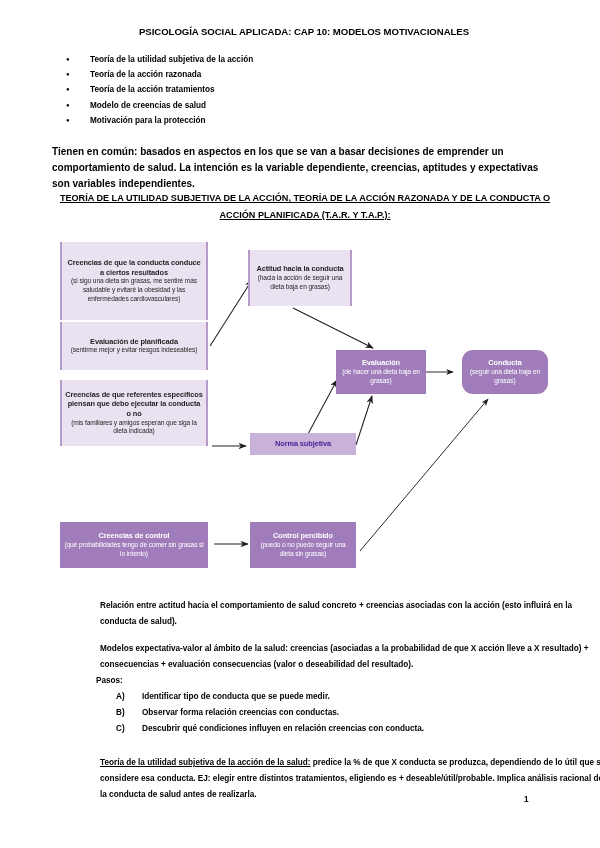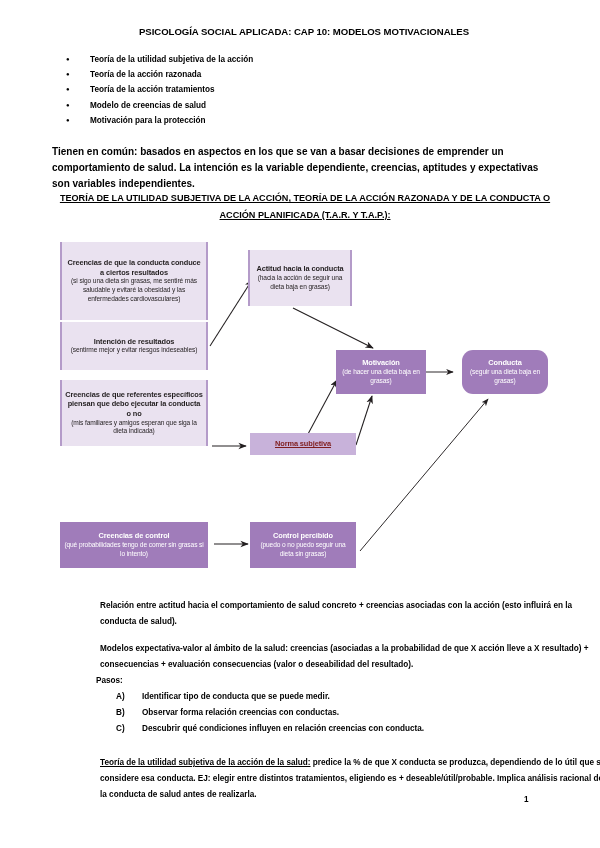--- a/index.html
+++ b/index.html
@@ -107,22 +107,21 @@
     letter-spacing: -0.1px;
   }
   .light {
     background: #eae2f0;
     color: #231f20;
     border-left: 2px solid #b49bc9;
     border-right: 2px solid #b49bc9;
   }
   .midlight {
     background: #c8b2da;
-    color: #7f1d1d;
-    text-decoration: underline;
+    color: #4c1d95;
   }
   .solid {
     background: #a07cba;
     color: #ffffff;
   }
   svg.arrows {
     position: absolute;
     left: 0; top: 0;
     width: 508px;
     height: 350px;
@@ -216,21 +215,21 @@
 
       <path d="M375,134 L403,134" stroke="#231f20" stroke-width="0.95" fill="none" marker-end="url(#ah)"></path>
     </svg>
 
     <div class="dbox light" style="left:10px; top:4px; width:148px; height:78px;">
       <div class="t1">Creencias de que la conducta conduce a ciertos resultados</div>
       <div class="t2">(si sigo una dieta sin grasas, me sentiré más saludable y evitaré la obesidad y las enfermedades cardiovasculares)</div>
     </div>
 
     <div class="dbox light" style="left:10px; top:84px; width:148px; height:48px;">
-      <div class="t1">Intención de resultados</div>
+      <div class="t1">Evaluación de planificada</div>
       <div class="t2">(sentirme mejor y evitar riesgos indeseables)</div>
     </div>
 
     <div class="dbox light" style="left:10px; top:142px; width:148px; height:66px;">
       <div class="t1">Creencias de que referentes específicos piensan que debo ejecutar la conducta o no</div>
       <div class="t2">(mis familiares y amigos esperan que siga la dieta indicada)</div>
     </div>
 
 
     <div class="dbox solid" style="left:10px; top:284px; width:148px; height:46px;">
@@ -246,21 +245,21 @@
     <div class="dbox midlight" style="left:200px; top:195px; width:106px; height:22px;">
       <div class="t1">Norma subjetiva</div>
     </div>
 
     <div class="dbox solid" style="left:200px; top:284px; width:106px; height:46px;">
       <div class="t1">Control percibido</div>
       <div class="t2">(puedo o no puedo seguir una dieta sin grasas)</div>
     </div>
 
     <div class="dbox solid" style="left:286px; top:112px; width:90px; height:44px;">
-      <div class="t1">Motivación</div>
+      <div class="t1">Evaluación</div>
       <div class="t2">(de hacer una dieta baja en grasas)</div>
     </div>
 
     <div class="dbox solid" style="left:412px; top:112px; width:86px; height:44px;border-radius:11px;">
       <div class="t1">Conducta</div>
       <div class="t2">(seguir una dieta baja en grasas)</div>
     </div>
   </div>
 
   <div class="para" style="top:598px;">Relación entre actitud hacia el comportamiento de salud concreto + creencias asociadas con la acción (esto influirá en la conducta de salud).</div>

